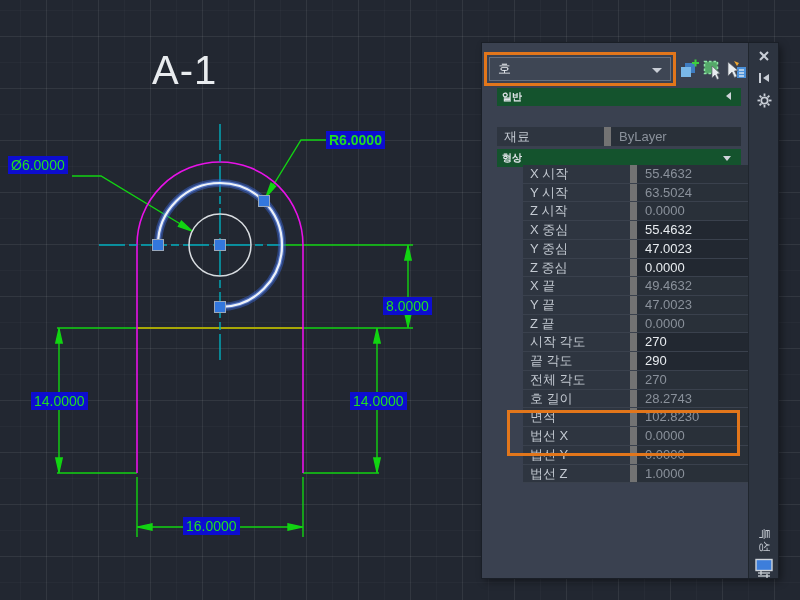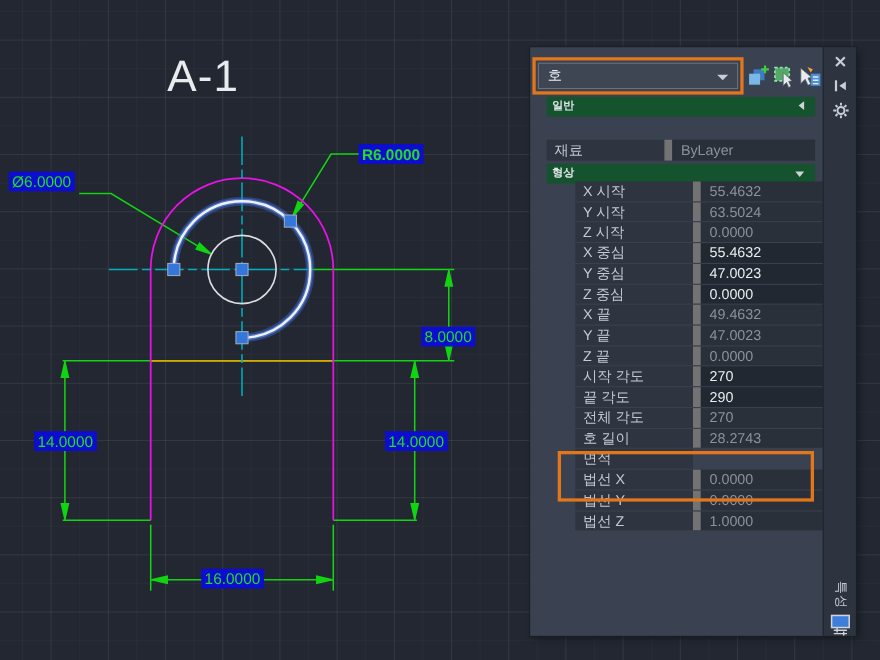--- a/index.html
+++ b/index.html
@@ -225,20 +225,21 @@
         <div class="prow">
           <div class="plabel">전체 각도</div>
           <div class="pvalue">270</div>
         </div>
         <div class="prow">
           <div class="plabel">호 길이</div>
           <div class="pvalue">28.2743</div>
         </div>
         <div class="prow">
           <div class="plabel">면적</div>
+          <div class="pvalue">102.8230</div>
         </div>
         <div class="prow">
           <div class="plabel">법선 X</div>
           <div class="pvalue">0.0000</div>
         </div>
         <div class="prow">
           <div class="plabel">법선 Y</div>
           <div class="pvalue">0.0000</div>
         </div>
         <div class="prow">

